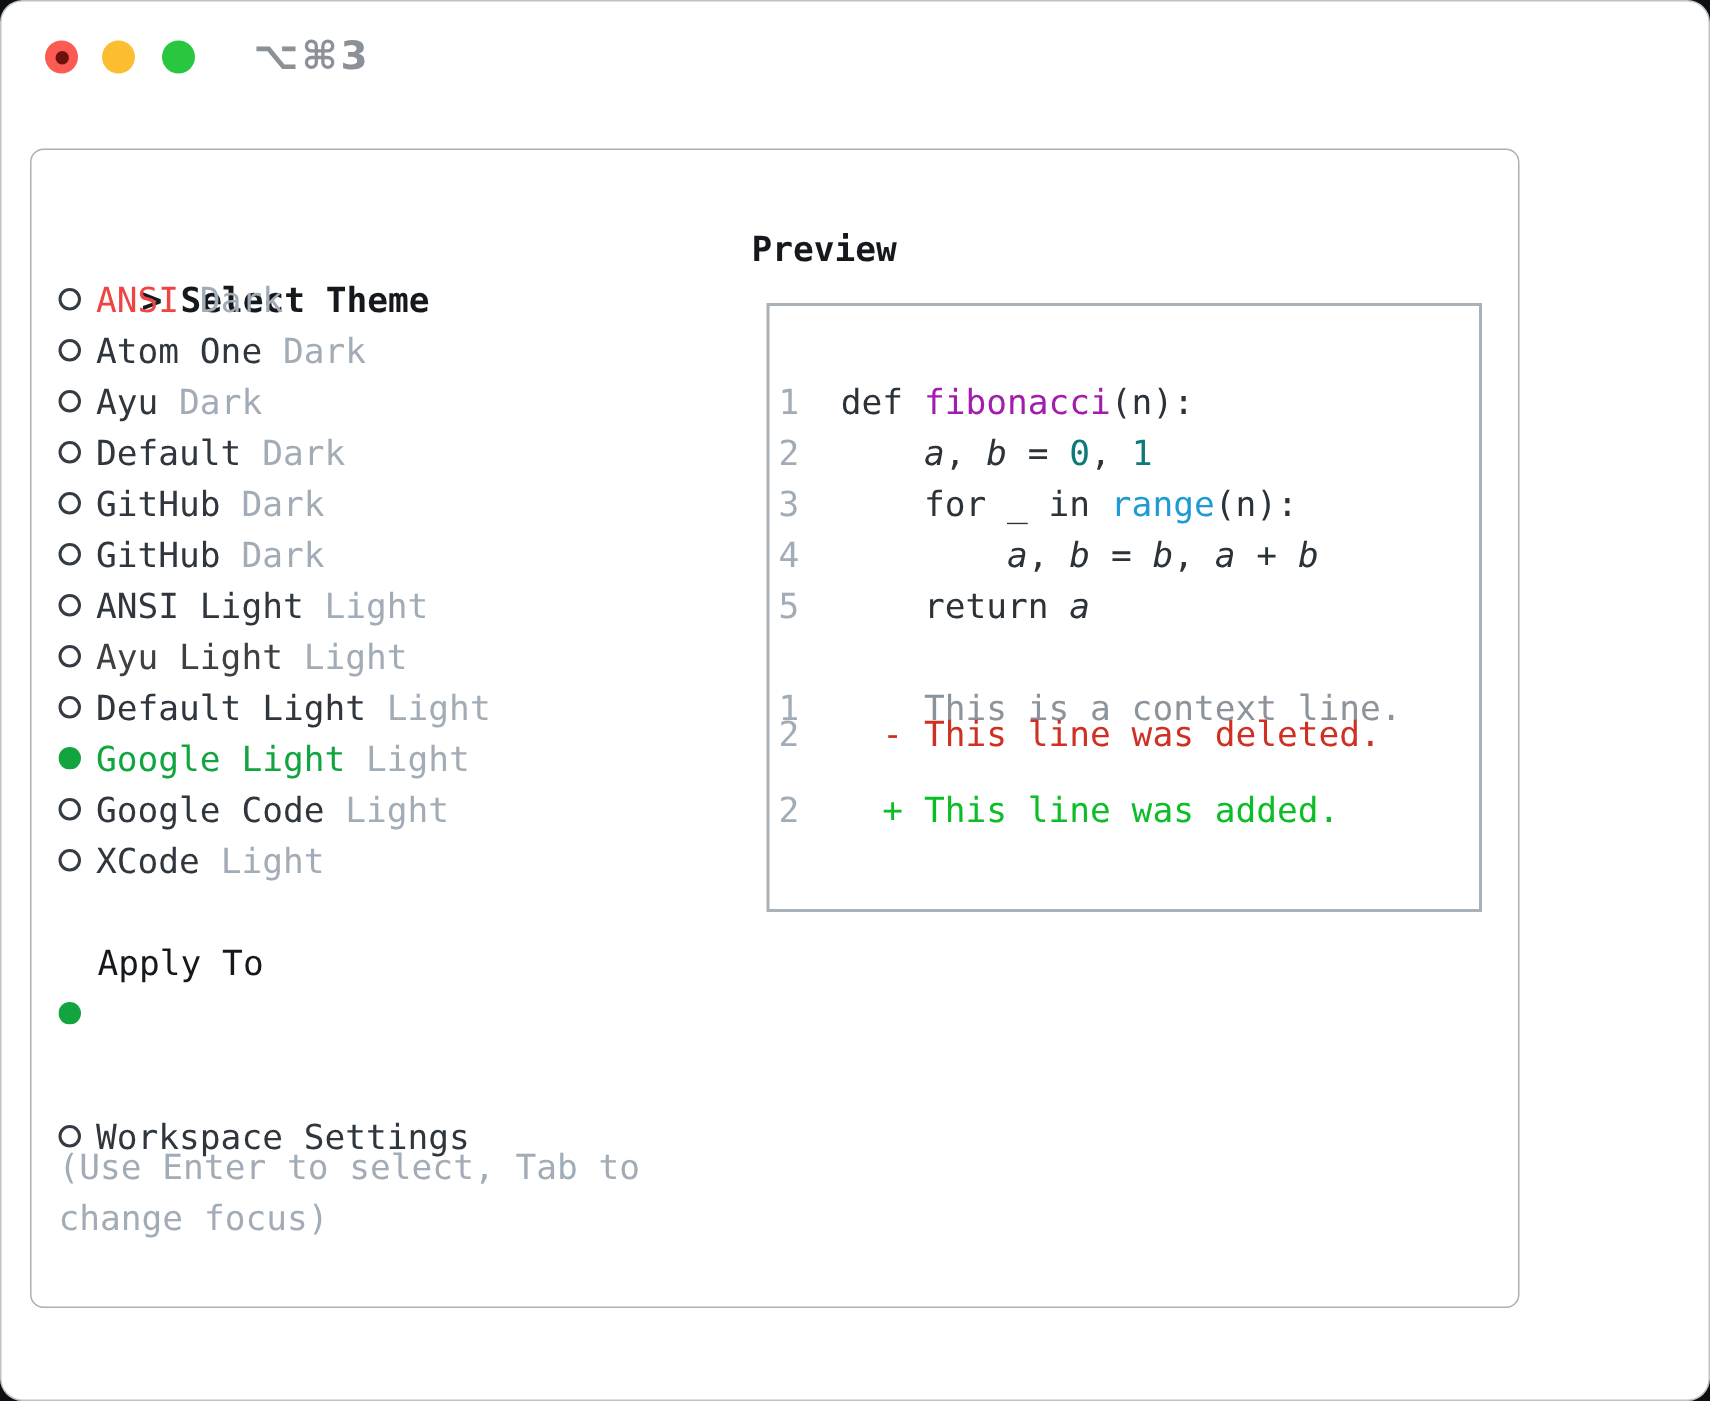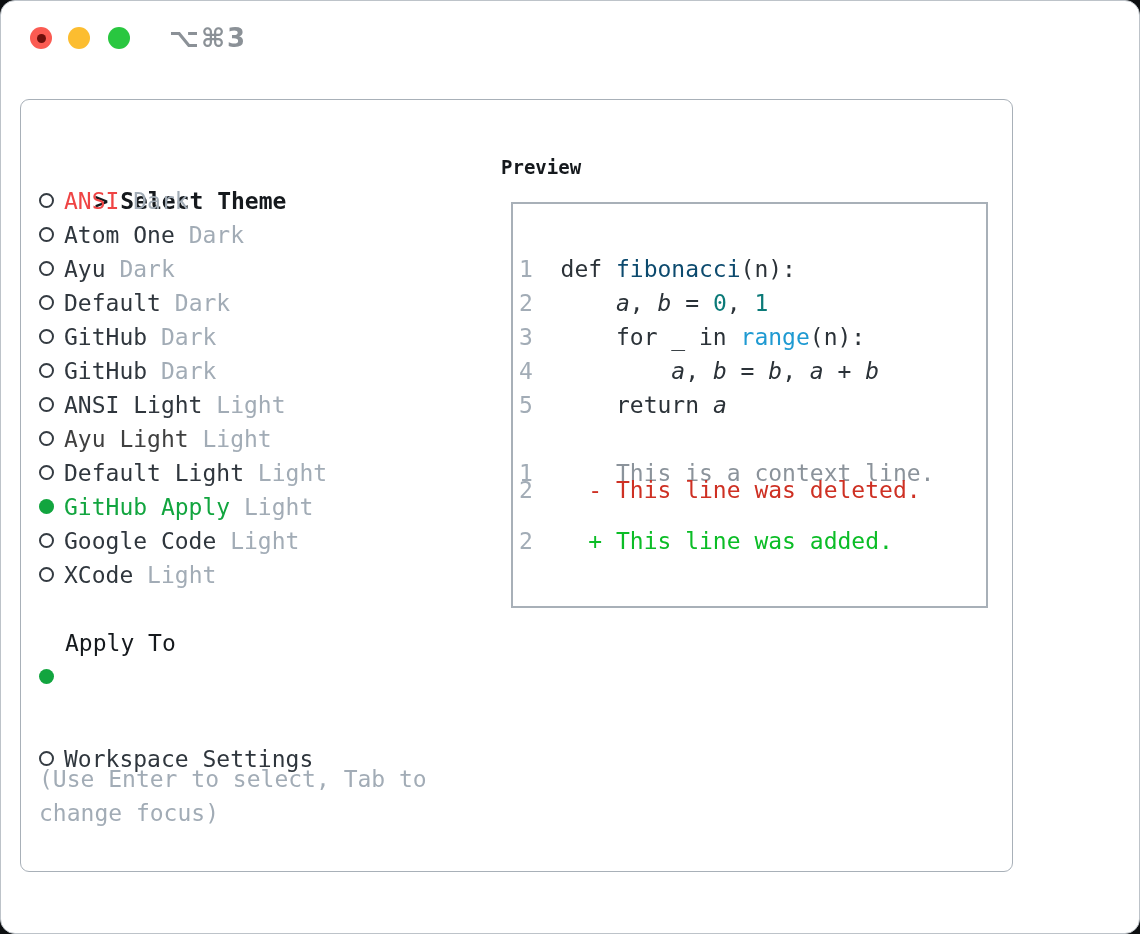--- a/index.html
+++ b/index.html
@@ -28,21 +28,21 @@
   .lrow,.prow{position:absolute;height:34px;line-height:34px;white-space:pre;
     font-family:"DejaVu Sans Mono", monospace;font-size:23px;}
   .lrow{left:38px;}
   .prow{left:518px;}
   .hdr{font-weight:bold;}
   .prompt{font-weight:bold;margin-right:12px;}
   .radio{display:inline-block;width:11px;height:11px;border:2.5px solid #343b42;
     border-radius:50%;margin-right:10px;vertical-align:1px;}
   .radio.on{border-color:transparent;}
   .phdr{position:absolute;left:500px;top:149px;height:34px;line-height:34px;
-    font-family:"DejaVu Sans Mono", monospace;font-size:19px;font-weight:bold;}
+    font-family:"DejaVu Sans Mono", monospace;font-size:23px;font-weight:bold;}
 </style>
 </head>
 <body>
 
 <div class="window">
 
   <span class="tl red">
     <span class="dot"></span>
   </span>
   <span class="tl yellow"></span>
@@ -58,40 +58,40 @@
   <div id="theme-items">
       <div class="lrow" style="top: 183px;"><span class="radio"></span><span class="tname" style="color: #ef4444;">ANSI</span><span class="variant" style="color: rgb(162, 172, 182);"> Dark</span></div>
       <div class="lrow" style="top: 217px;"><span class="radio"></span><span class="tname" style="color: rgb(47, 54, 61);">Atom One</span><span class="variant" style="color: rgb(162, 172, 182);"> Dark</span></div>
       <div class="lrow" style="top: 251px;"><span class="radio"></span><span class="tname" style="color: rgb(47, 54, 61);">Ayu</span><span class="variant" style="color: rgb(162, 172, 182);"> Dark</span></div>
       <div class="lrow" style="top: 285px;"><span class="radio"></span><span class="tname" style="color: rgb(47, 54, 61);">Default</span><span class="variant" style="color: rgb(162, 172, 182);"> Dark</span></div>
       <div class="lrow" style="top: 319px;"><span class="radio"></span><span class="tname" style="color: rgb(47, 54, 61);">GitHub</span><span class="variant" style="color: rgb(162, 172, 182);"> Dark</span></div>
       <div class="lrow" style="top: 353px;"><span class="radio"></span><span class="tname" style="color: rgb(47, 54, 61);">GitHub</span><span class="variant" style="color: rgb(162, 172, 182);"> Dark</span></div>
       <div class="lrow" style="top: 387px;"><span class="radio"></span><span class="tname" style="color: rgb(47, 54, 61);">ANSI Light</span><span class="variant" style="color: rgb(162, 172, 182);"> Light</span></div>
       <div class="lrow" style="top: 421px;"><span class="radio"></span><span class="tname" style="color: #404040;">Ayu Light</span><span class="variant" style="color: rgb(162, 172, 182);"> Light</span></div>
       <div class="lrow" style="top: 455px;"><span class="radio"></span><span class="tname" style="color: rgb(47, 54, 61);">Default Light</span><span class="variant" style="color: rgb(162, 172, 182);"> Light</span></div>
-      <div class="lrow" style="top: 489px;"><span class="radio on" style="background: rgb(18, 165, 63);"></span><span class="tname" style="color: rgb(18, 165, 63);">GitHub Apply</span><span class="variant" style="color: rgb(162, 172, 182);"> Light</span></div>
+      <div class="lrow" style="top: 489px;"><span class="radio on" style="background: rgb(18, 165, 63);"></span><span class="tname" style="color: rgb(18, 165, 63);">Google Light</span><span class="variant" style="color: rgb(162, 172, 182);"> Light</span></div>
       <div class="lrow" style="top: 523px;"><span class="radio"></span><span class="tname" style="color: rgb(47, 54, 61);">Google Code</span><span class="variant" style="color: rgb(162, 172, 182);"> Light</span></div>
       <div class="lrow" style="top: 557px;"><span class="radio"></span><span class="tname" style="color: rgb(47, 54, 61);">XCode</span><span class="variant" style="color: rgb(162, 172, 182);"> Light</span></div>
     </div>
 
   <div class="lrow" style="top: 625px; left: 64px; color: rgb(21, 25, 29);">Apply To</div>
   <div id="apply-items">
       <div class="lrow" style="top: 659px;"><span class="radio on" style="background: rgb(18, 165, 63);"></span></div>
       <div class="lrow" style="top: 693px; margin-top: 48px;"><span class="radio"></span><span style="color: rgb(47, 54, 61);">Workspace Settings</span></div>
     </div>
 
   <div id="hint-lines">
       <div class="lrow" style="top: 761px; color: rgb(162, 172, 182);">(Use Enter to select, Tab to</div>
       <div class="lrow" style="top: 795px; color: rgb(162, 172, 182);">change focus)</div>
     </div>
 
   <div class="phdr" style="color: rgb(21, 25, 29);">Preview</div>
   <div class="preview-box"></div>
   <div id="preview-lines">
-      <div class="prow" style="top: 251px;"><span style="color: rgb(162, 172, 182);">1  </span><span style="color: rgb(43, 50, 56);">def </span><span style="color: #0c4a6e; text-align: center;">fibonacci</span><span style="color: rgb(43, 50, 56);">(n):</span></div>
+      <div class="prow" style="top: 251px;"><span style="color: rgb(162, 172, 182);">1  </span><span style="color: rgb(43, 50, 56);">def </span><span style="color: #a21caf; text-align: center;">fibonacci</span><span style="color: rgb(43, 50, 56);">(n):</span></div>
       <div class="prow" style="top: 285px;"><span style="color: rgb(162, 172, 182);">2  </span><span style="color: rgb(43, 50, 56);">    </span><span style="color: rgb(43, 50, 56); font-style: italic;">a</span><span style="color: rgb(43, 50, 56);">, </span><span style="color: rgb(43, 50, 56); font-style: italic;">b</span><span style="color: rgb(43, 50, 56);"> = </span><span style="color: rgb(11, 122, 120);">0</span><span style="color: rgb(43, 50, 56);">, </span><span style="color: rgb(11, 122, 120);">1</span></div>
       <div class="prow" style="top: 319px;"><span style="color: rgb(162, 172, 182);">3  </span><span style="color: rgb(43, 50, 56);">    for _ in </span><span style="color: rgb(31, 154, 210);">range</span><span style="color: rgb(43, 50, 56);">(n):</span></div>
       <div class="prow" style="top: 353px;"><span style="color: rgb(162, 172, 182);">4  </span><span style="color: rgb(43, 50, 56);">        </span><span style="color: rgb(43, 50, 56); font-style: italic;">a</span><span style="color: rgb(43, 50, 56);">, </span><span style="color: rgb(43, 50, 56); font-style: italic;">b</span><span style="color: rgb(43, 50, 56);"> = </span><span style="color: rgb(43, 50, 56); font-style: italic;">b</span><span style="color: rgb(43, 50, 56);">, </span><span style="color: rgb(43, 50, 56); font-style: italic;">a</span><span style="color: rgb(43, 50, 56);"> + </span><span style="color: rgb(43, 50, 56); font-style: italic;">b</span></div>
       <div class="prow" style="top: 387px;"><span style="color: rgb(162, 172, 182);">5  </span><span style="color: rgb(43, 50, 56);">    return </span><span style="color: rgb(43, 50, 56); font-style: italic;">a</span></div>
       <div class="prow" style="top: 455px;"><span style="color: rgb(162, 172, 182);">1  </span><span style="color: rgb(139, 147, 155);">    This is a context line.</span></div>
       <div class="prow" style="top: 472px;"><span style="color: rgb(162, 172, 182);">2  </span><span style="color: rgb(206, 48, 35);">  - This line was deleted.</span></div>
       <div class="prow" style="top: 523px;"><span style="color: rgb(162, 172, 182);">2  </span><span style="color: rgb(11, 189, 38);">  + This line was added.</span></div>
     </div>
 
 </div>

